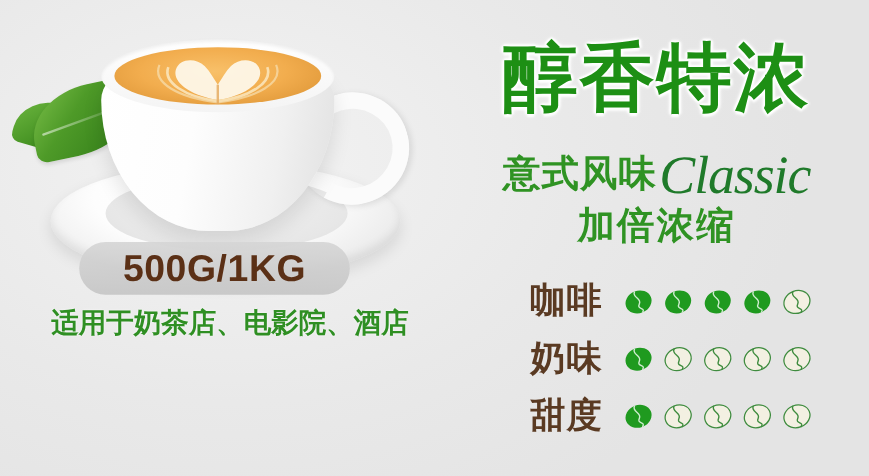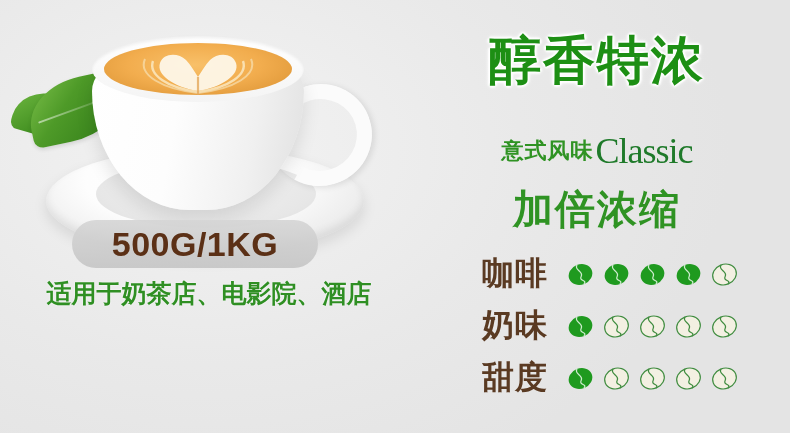--- a/index.html
+++ b/index.html
@@ -92,45 +92,45 @@
     font-size:25px;line-height:35px;font-weight:600;
     font-family:"DejaVu Sans","Liberation Sans",sans-serif;
     text-shadow:0 0 2px rgba(255,255,255,.9);
   }
 
   
   #right{position:absolute;left:404px;top:0;width:386px;height:433px;}
 
   #headline{
     position:absolute;left:0;top:26px;width:386px;text-align:center;
-    font-size:52px;font-weight:bold;letter-spacing:2px;
+    font-size:68px;font-weight:bold;letter-spacing:2px;
     color:#1d8f14;
     font-family:"DejaVu Sans","Liberation Sans",sans-serif;
     text-shadow:
       0 0 1px #fff,0 0 3px #fff,0 0 6px #fff,
       2px 0 2px #fff,-2px 0 2px #fff,0 2px 2px #fff,0 -2px 2px #fff;
   }
 
   #sub1{
     position:absolute;left:0;top:130px;width:386px;text-align:center;
     white-space:nowrap;
   }
   #sub1 .cn{
-    font-size:22px;font-weight:bold;color:#2f9323;letter-spacing:1px;
+    font-size:34px;font-weight:bold;color:#2f9323;letter-spacing:1px;
     font-family:"DejaVu Sans","Liberation Sans",sans-serif;
     vertical-align:middle;
   }
   #sub1 .script{
     font-family:"Liberation Serif","DejaVu Serif",serif;
-    font-size:36px;color:#1f7a2a;
+    font-style:italic;font-size:49px;color:#1f7a2a;
     margin-left:2px;letter-spacing:-1px;vertical-align:middle;
   }
   #sub2{
     position:absolute;left:0;top:182px;width:386px;text-align:center;
-    font-size:40px;font-weight:bold;color:#2f9323;letter-spacing:2px;
+    font-size:34px;font-weight:bold;color:#2f9323;letter-spacing:2px;
     font-family:"DejaVu Sans","Liberation Sans",sans-serif;
   }
 
   #ratings{position:absolute;left:0;top:248px;width:386px;}
   .rating-row{
     display:flex;align-items:center;height:52px;padding-left:78px;
   }
   .rating-label{
     font-size:32px;font-weight:bold;color:#5a3a22;letter-spacing:1px;
     width:84px;flex:none;

